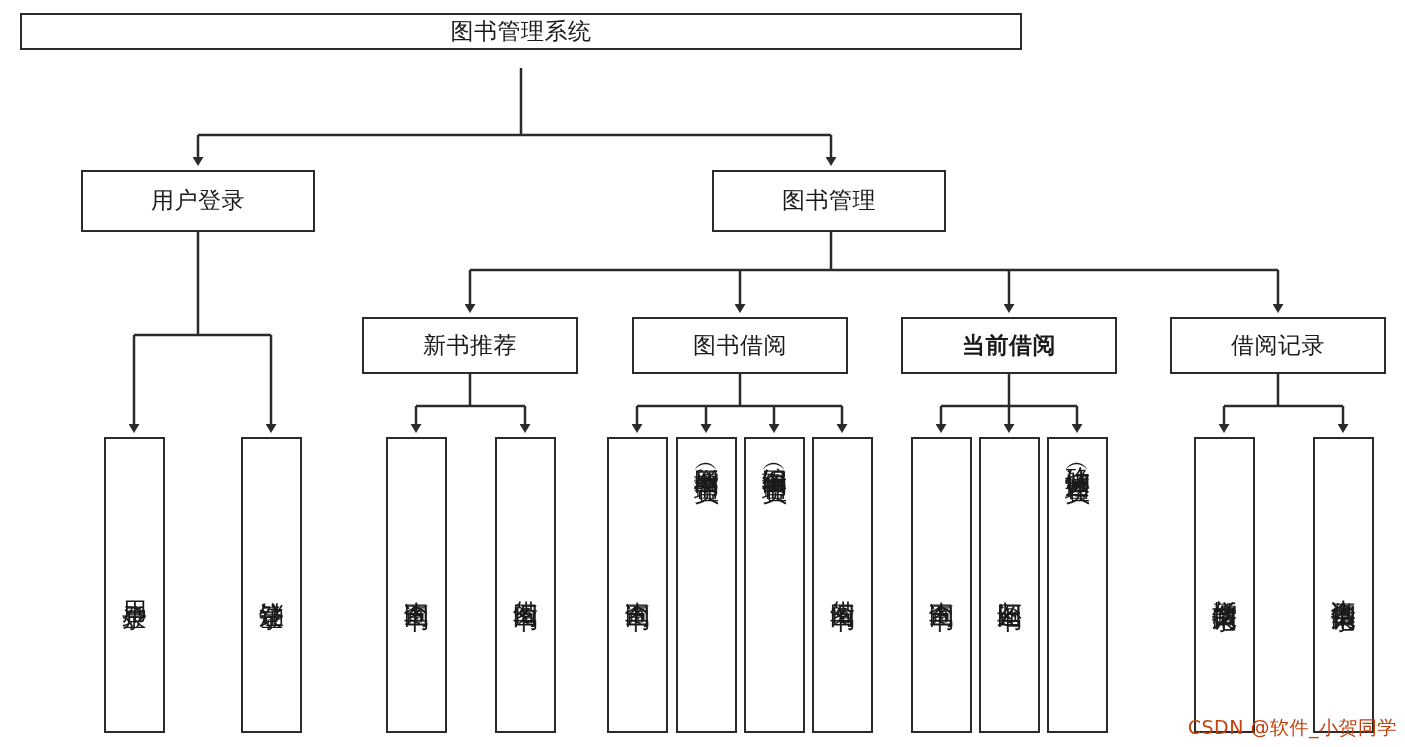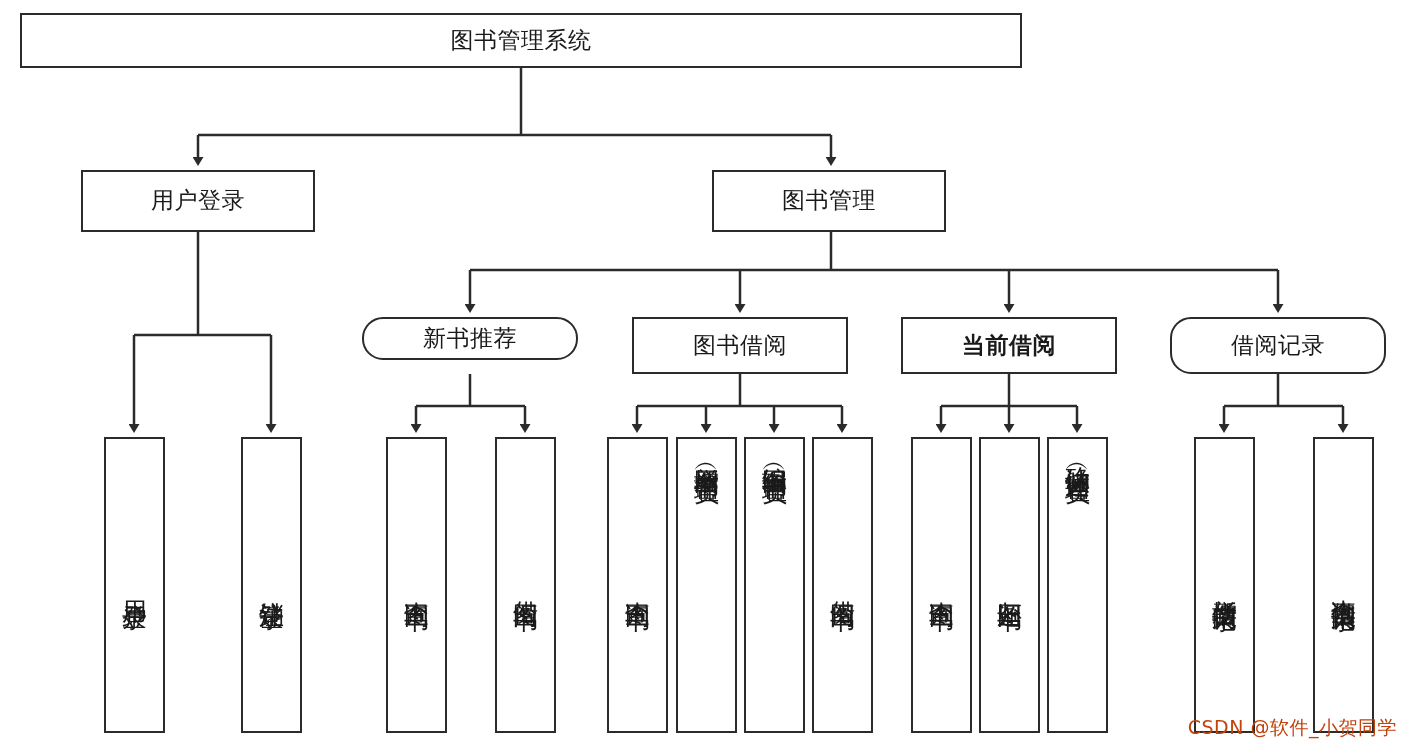--- a/index.html
+++ b/index.html
@@ -120,41 +120,41 @@
       <path d="M1077,406 L1077,425" marker-end="url(#arrow)"></path>
 
       <path d="M1278,374 L1278,406"></path>
       <path d="M1224,406 L1343,406"></path>
       <path d="M1224,406 L1224,425" marker-end="url(#arrow)"></path>
       <path d="M1343,406 L1343,425" marker-end="url(#arrow)"></path>
 
     </g>
   </svg>
 
-  <div class="node horiz" style="left:20px; top:13px; width:1002px; height:55px;">
+  <div class="node horiz" style="left:20px; top:13px; width:1002px; height:37px;">
     <span class="lbl">图书管理系统</span>
   </div>
 
   <div class="node horiz" style="left:81px; top:170px; width:234px; height:62px;">
     <span class="lbl">用户登录</span>
   </div>
   <div class="node horiz" style="left:712px; top:170px; width:234px; height:62px;">
     <span class="lbl">图书管理</span>
   </div>
 
-  <div class="node horiz" style="left:362px; top:317px; width:216px; height:43px;border-radius:21px;">
+  <div class="node horiz" style="left:362px; top:317px; width:216px; height:57px;">
     <span class="lbl">新书推荐</span>
   </div>
   <div class="node horiz" style="left:632px; top:317px; width:216px; height:57px;font-family:Liberation Serif, serif;">
     <span class="lbl">图书借阅</span>
   </div>
   <div class="node horiz" style="left:901px; top:317px; width:216px; height:57px;font-weight:bold;">
     <span class="lbl">当前借阅</span>
   </div>
-  <div class="node horiz" style="left:1170px; top:317px; width:216px; height:57px;border-radius:21px;">
+  <div class="node horiz" style="left:1170px; top:317px; width:216px; height:57px;">
     <span class="lbl">借阅记录</span>
   </div>
 
   <div class="node vert mid" style="left:104px; top:437px; width:61px; height:296px;">
     <span class="lbl">用户登录</span>
   </div>
   <div class="node vert mid" style="left:241px; top:437px; width:61px; height:296px;">
     <span class="lbl">注销登录</span>
   </div>
 

